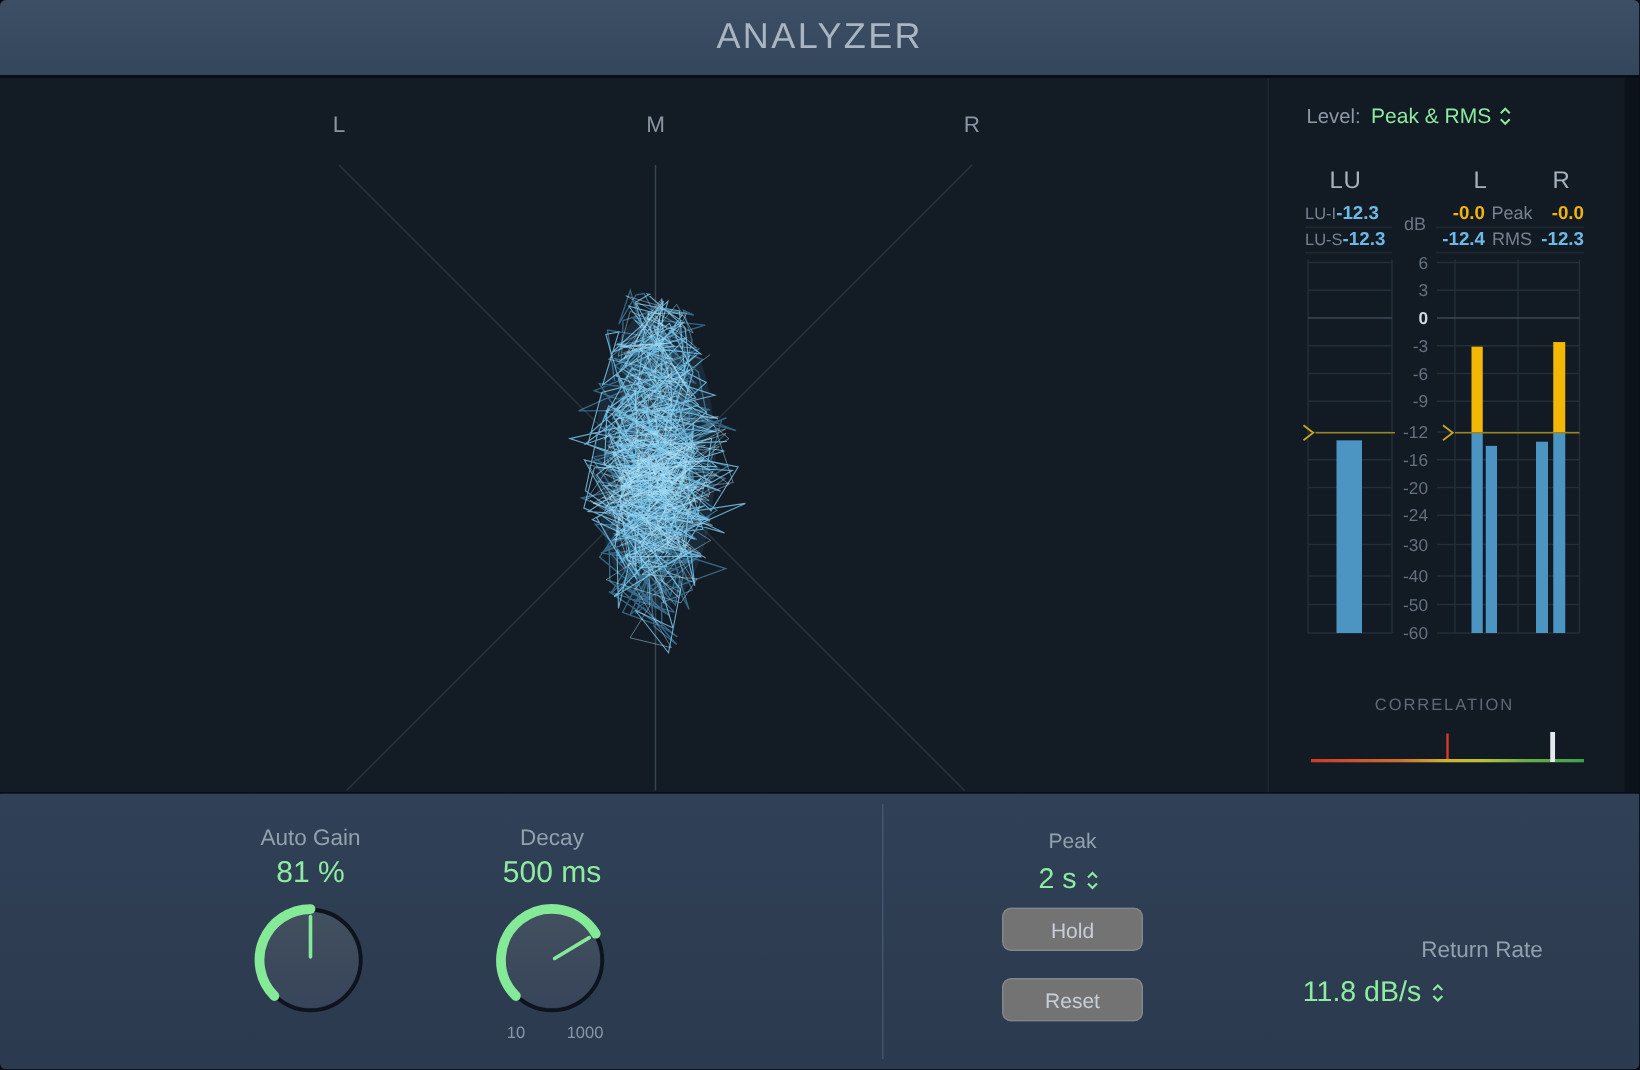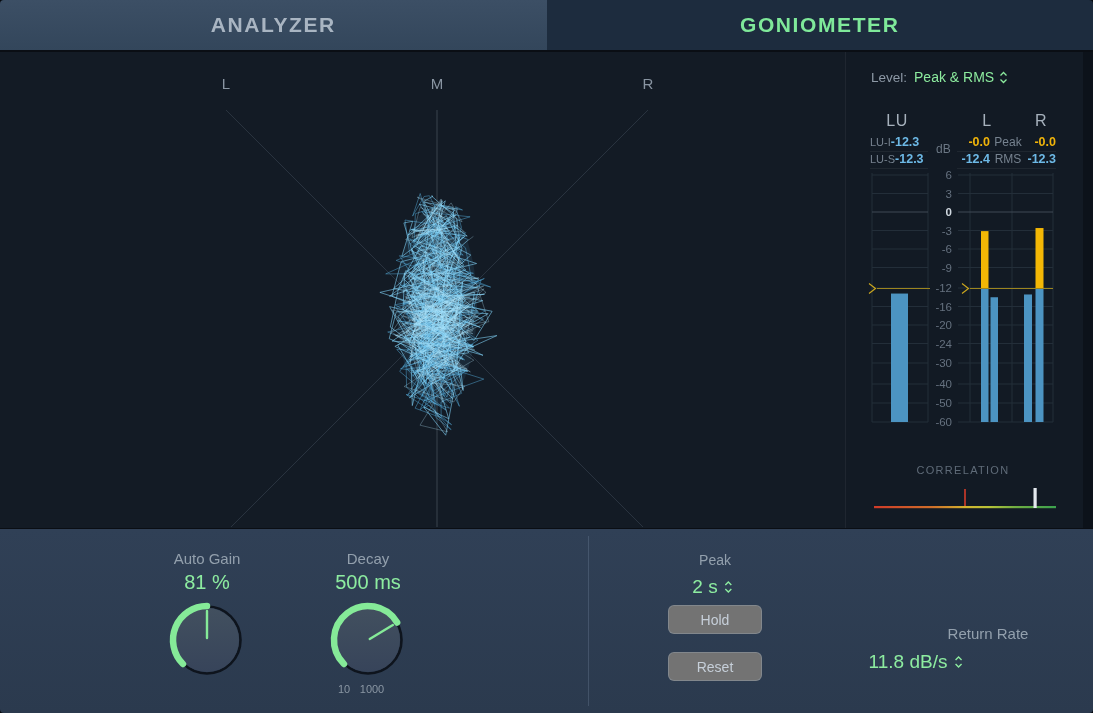--- a/index.html
+++ b/index.html
@@ -6,21 +6,21 @@
   *{box-sizing:border-box;}
   #app{
     position:relative;width:1093px;height:713px;overflow:hidden;
     font-family:"Liberation Sans",sans-serif;
     background:#131b25;border-radius:4px;
     box-shadow:inset 0 0 0 2px #05080c;
   }
   
   .tabbar{position:absolute;left:0;top:0;width:1093px;height:52px;display:flex;border-bottom:2px solid #0a0e14;}
   .tab{flex:1;display:flex;align-items:center;justify-content:center;
-       font-size:21px;letter-spacing:1.6px;cursor:default;font-weight:bold;}
+       font-size:24px;letter-spacing:1.6px;cursor:default;}
   .tab-analyzer{background:linear-gradient(#3c4f65,#33465b);color:#a9b5c2;}
   .tab-gonio{background:#1d2c3e;color:#7fe99a;}
   
   .mid{position:absolute;left:0;top:52px;width:1093px;height:476px;background:#131b25;}
   .meter-panel-bg{position:absolute;left:845px;top:52px;width:238px;height:476px;background:#121a24;border-left:1px solid rgba(255,255,255,.055);}
   .right-edge{position:absolute;left:1083px;top:52px;width:10px;height:476px;background:#0c121a;}
   #gfx{position:absolute;left:0;top:0;width:1093px;height:713px;z-index:2;}
   .txt{position:absolute;z-index:3;white-space:nowrap;}
   .gonio-label{font-size:15px;color:#8995a2;transform:translateX(-50%);}
   
@@ -60,21 +60,20 @@
   .rr-label{font-size:15px;color:#93a0ad;transform:translateX(-50%);margin-left:41px;}
   svg text{font-family:"Liberation Sans",sans-serif;}
 </style>
 </head>
 <body>
 
 <div id="app">
 
   <div class="tabbar">
     <div class="tab tab-analyzer">ANALYZER</div>
-    <div class="tab tab-gonio">GONIOMETER</div>
   </div>
 
   <div class="mid"></div>
   <div class="meter-panel-bg"></div>
   <div class="right-edge"></div>
 
   <svg id="gfx" viewBox="0 0 1093 713">
     <defs>
       <linearGradient id="knobGrad" x1="0" y1="0" x2="0" y2="1">
         <stop offset="0" stop-color="#42505f"></stop>
@@ -230,21 +229,21 @@
 
   <div class="bottom"></div>
   <div class="vdiv"></div>
 
   <div class="txt knob-label" style="left:207px;top:550px;">Auto Gain</div>
   <div class="txt knob-value" style="left:207px;top:571px;">81 %</div>
 
   <div class="txt knob-label" style="left:368px;top:550px;">Decay</div>
   <div class="txt knob-value" style="left:368px;top:571px;">500 ms</div>
   <div class="txt minmax" style="left:344px;top:683px;">10</div>
-  <div class="txt minmax" style="left:372px;top:683px;">1000</div>
+  <div class="txt minmax" style="left:390px;top:683px;">1000</div>
 
   <div class="txt peak-label" style="left:715px;top:552px;">Peak</div>
   <div class="txt dd-value" style="left:713px;top:576px;">
     <span class="vtext">2 s</span>
     <svg class="stepper-icon" width="10" height="14" viewBox="0 0 10 14">
       <path d="M2 5 L5 2 L8 5" fill="none" stroke="#8deca0" stroke-width="1.4"></path>
       <path d="M2 9 L5 12 L8 9" fill="none" stroke="#8deca0" stroke-width="1.4"></path>
     </svg>
   </div>
   <button class="btn" style="top:605px;">Hold</button>

